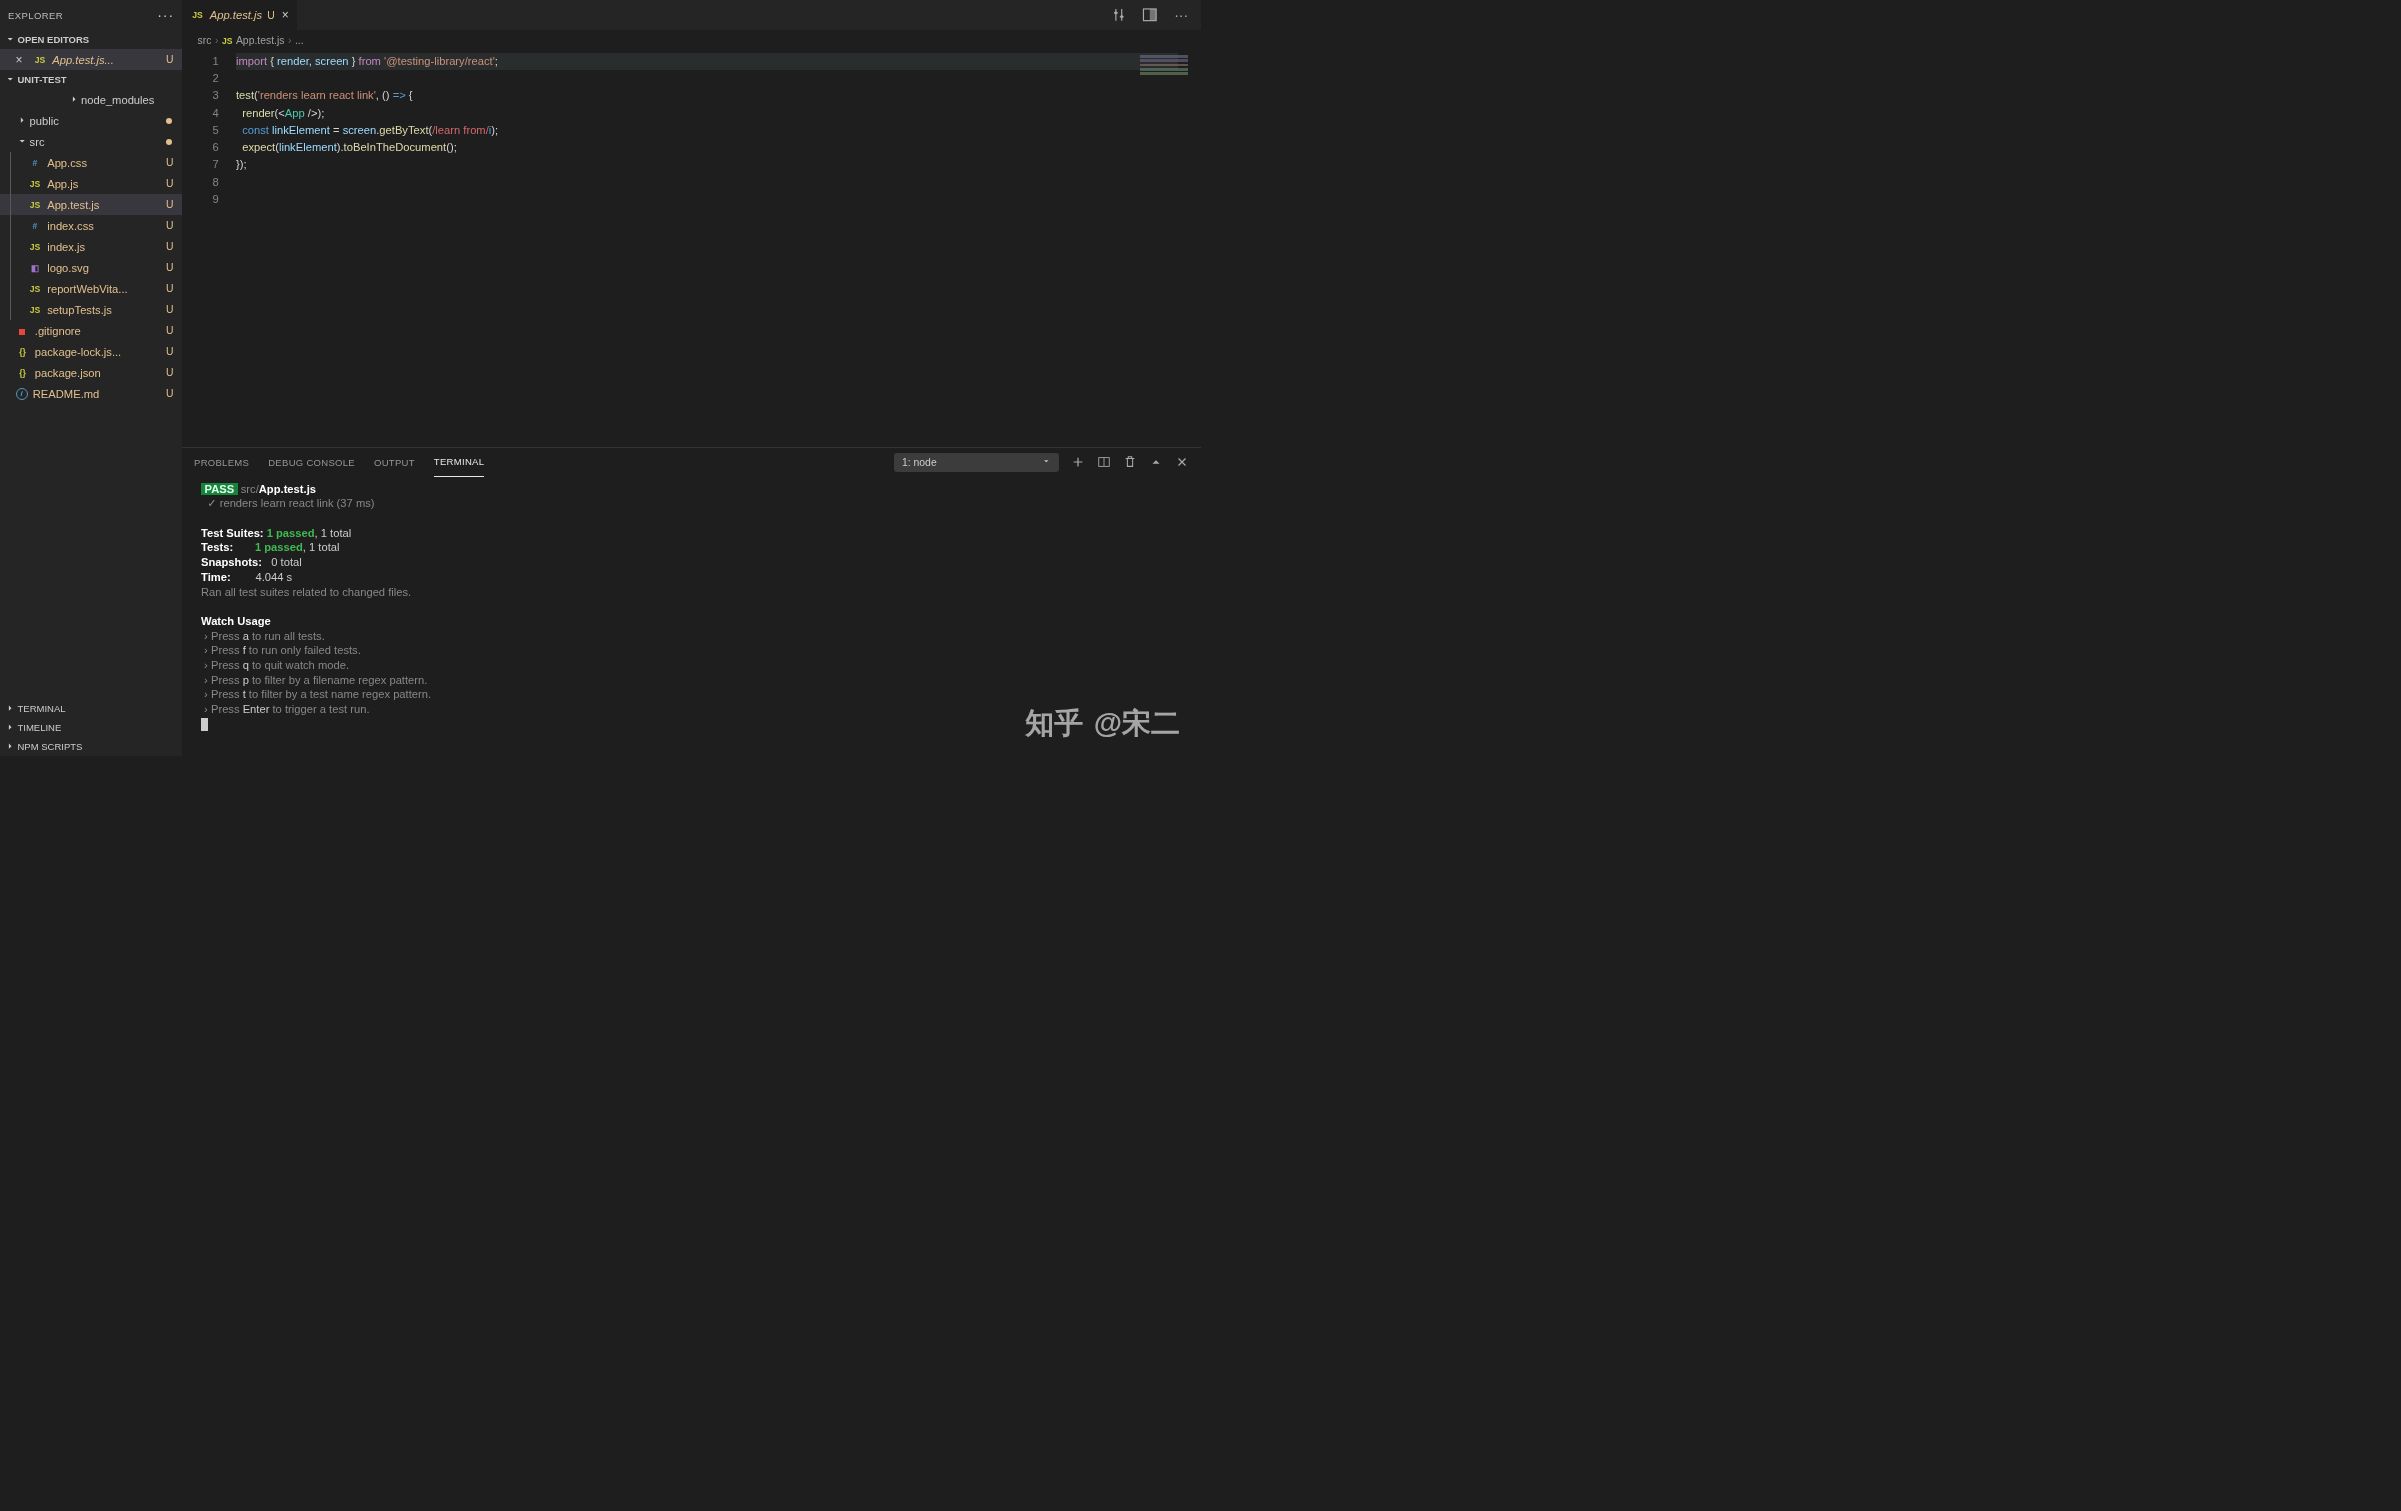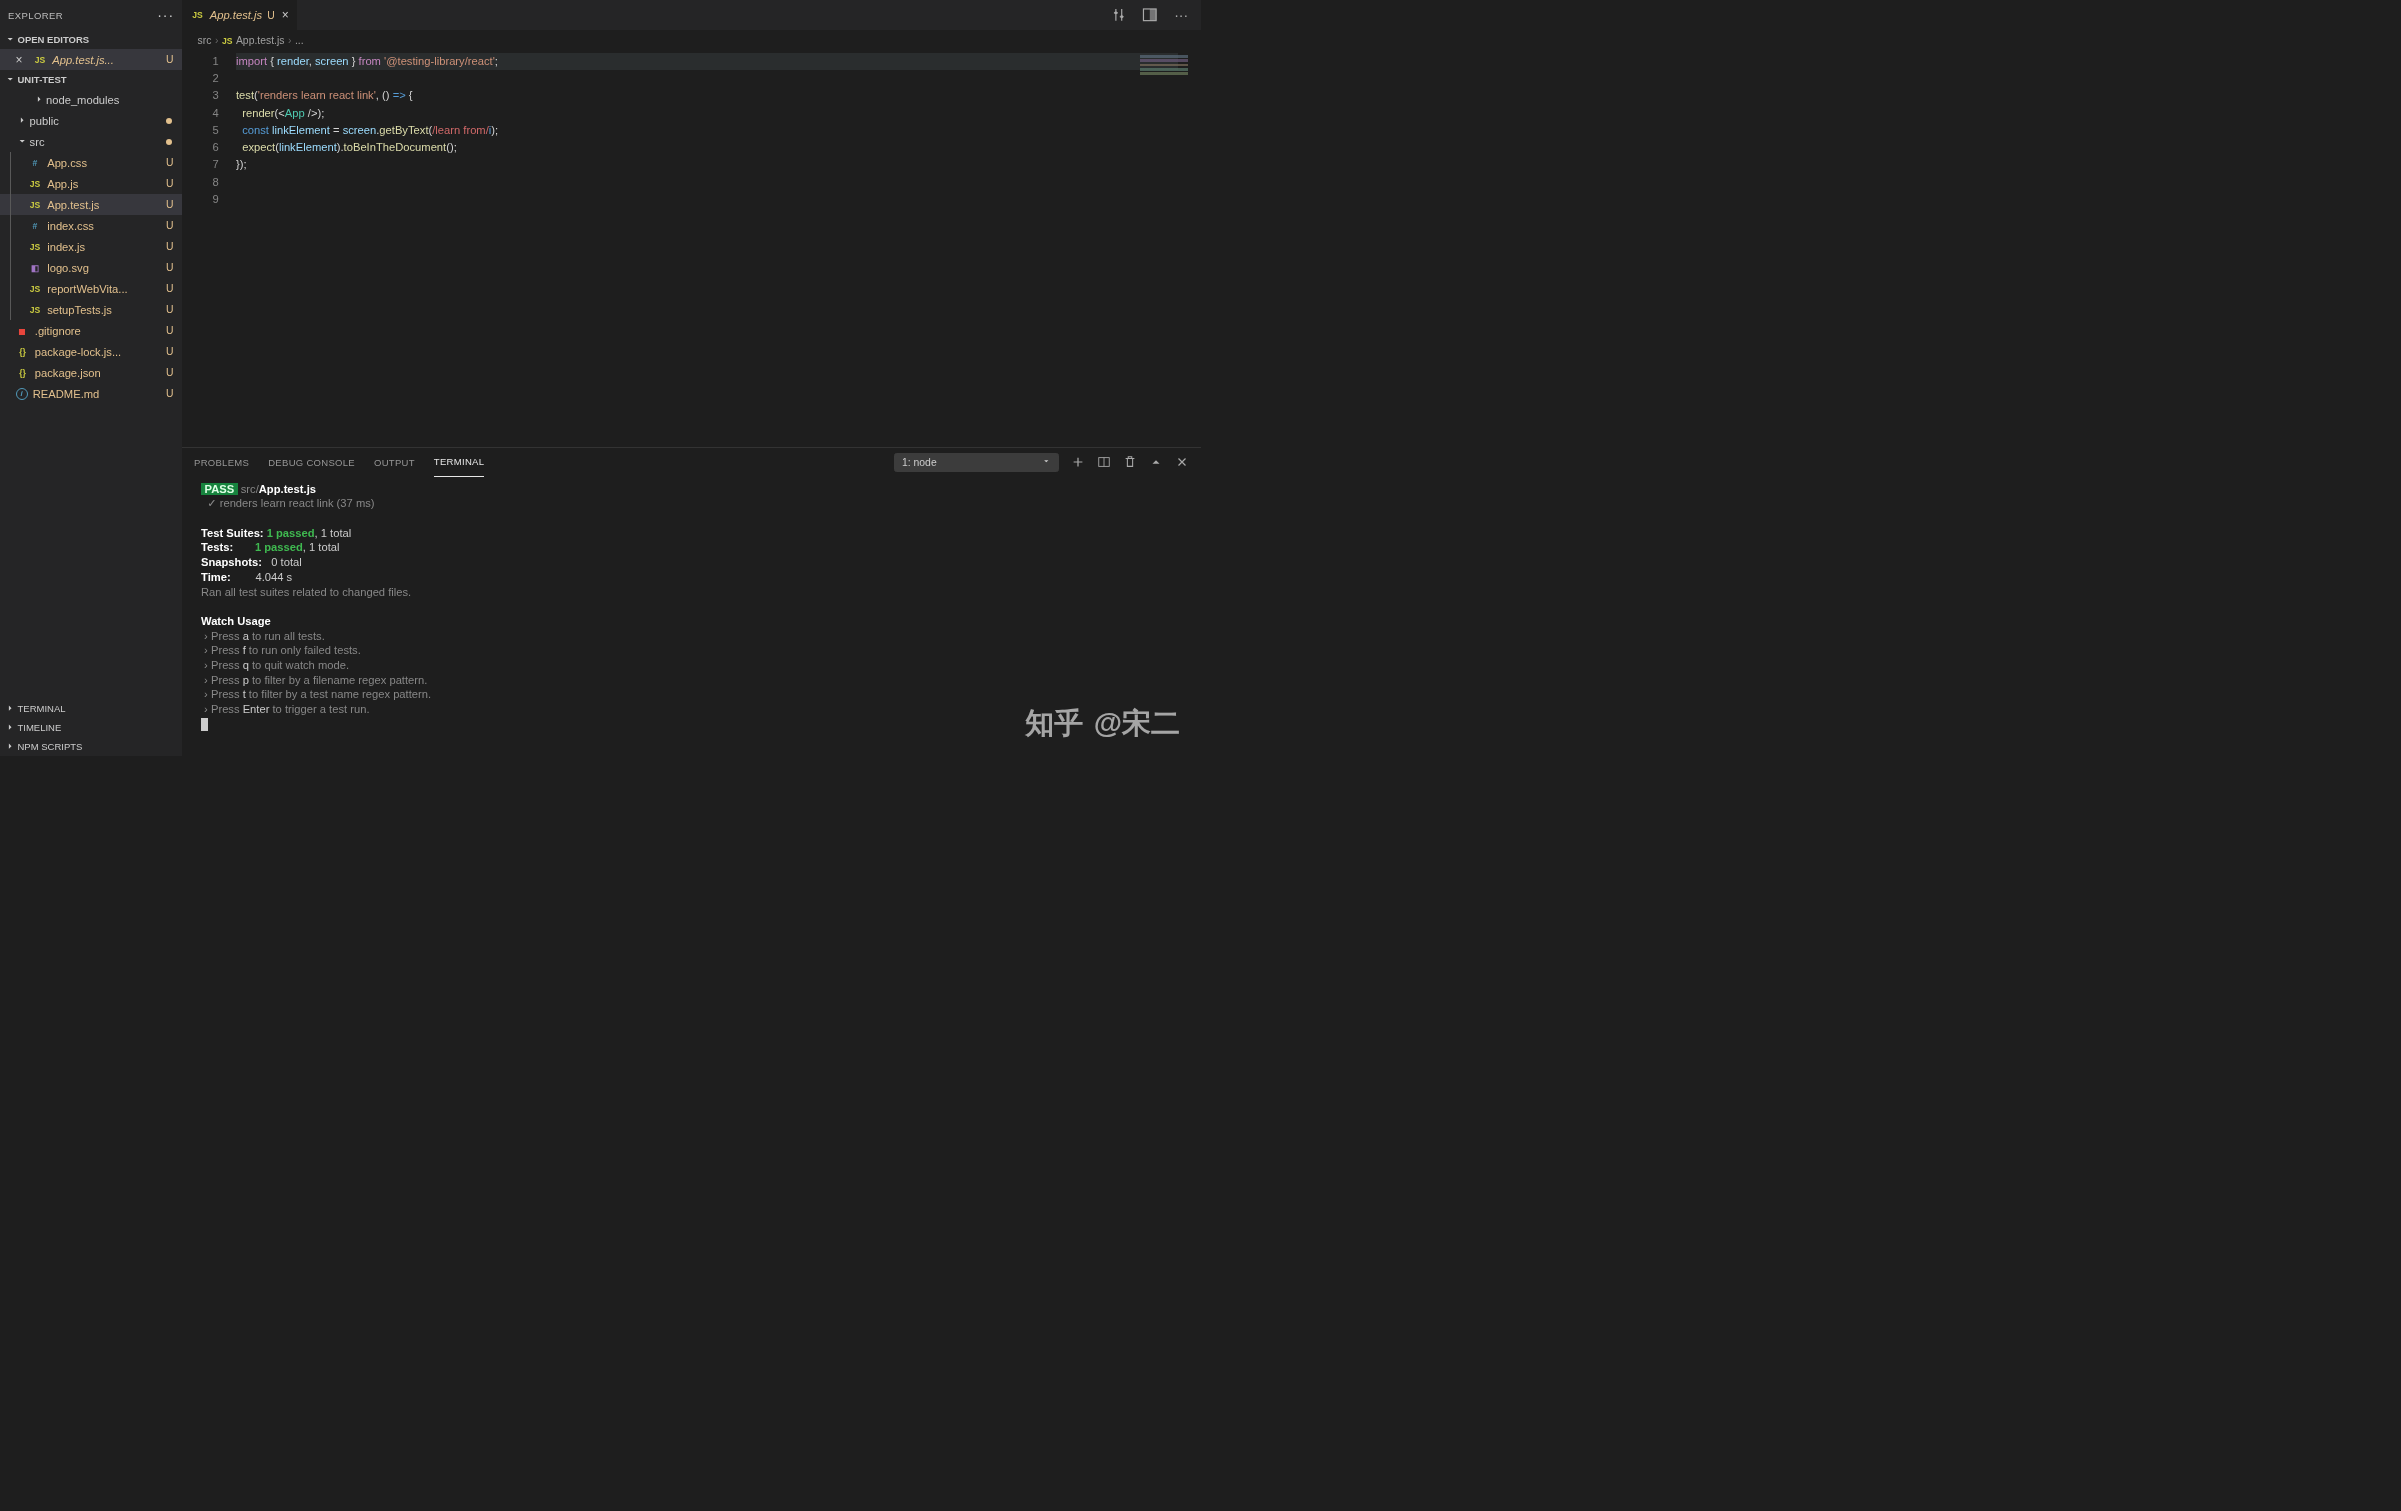--- a/index.html
+++ b/index.html
@@ -110,21 +110,21 @@
   <div class="section-hdr">
     <span class="chev">
       <svg width="10.4" height="10.4" viewBox="0 0 16 16">
           <path fill="#cccccc" d="M4 6l4 4 4-4z"></path>
         </svg>
     </span>
     <span>UNIT-TEST</span>
   </div>
 
   <div class="tree" id="tree">
-      <div class="trow" style="padding-left: 32px;">
+      <div class="trow" style="padding-left: 32px; margin-left: 35px;">
         <span class="chev">
           <svg width="10.4" height="10.4" viewBox="0 0 16 16">
             <path fill="#cccccc" d="M6 4l4 4-4 4z"></path>
           </svg>
         </span>
         <span>node_modules</span>
       </div>
       <div class="trow" style="padding-left: 15.6px;">
         <span class="chev">
           <svg width="10.4" height="10.4" viewBox="0 0 16 16">

